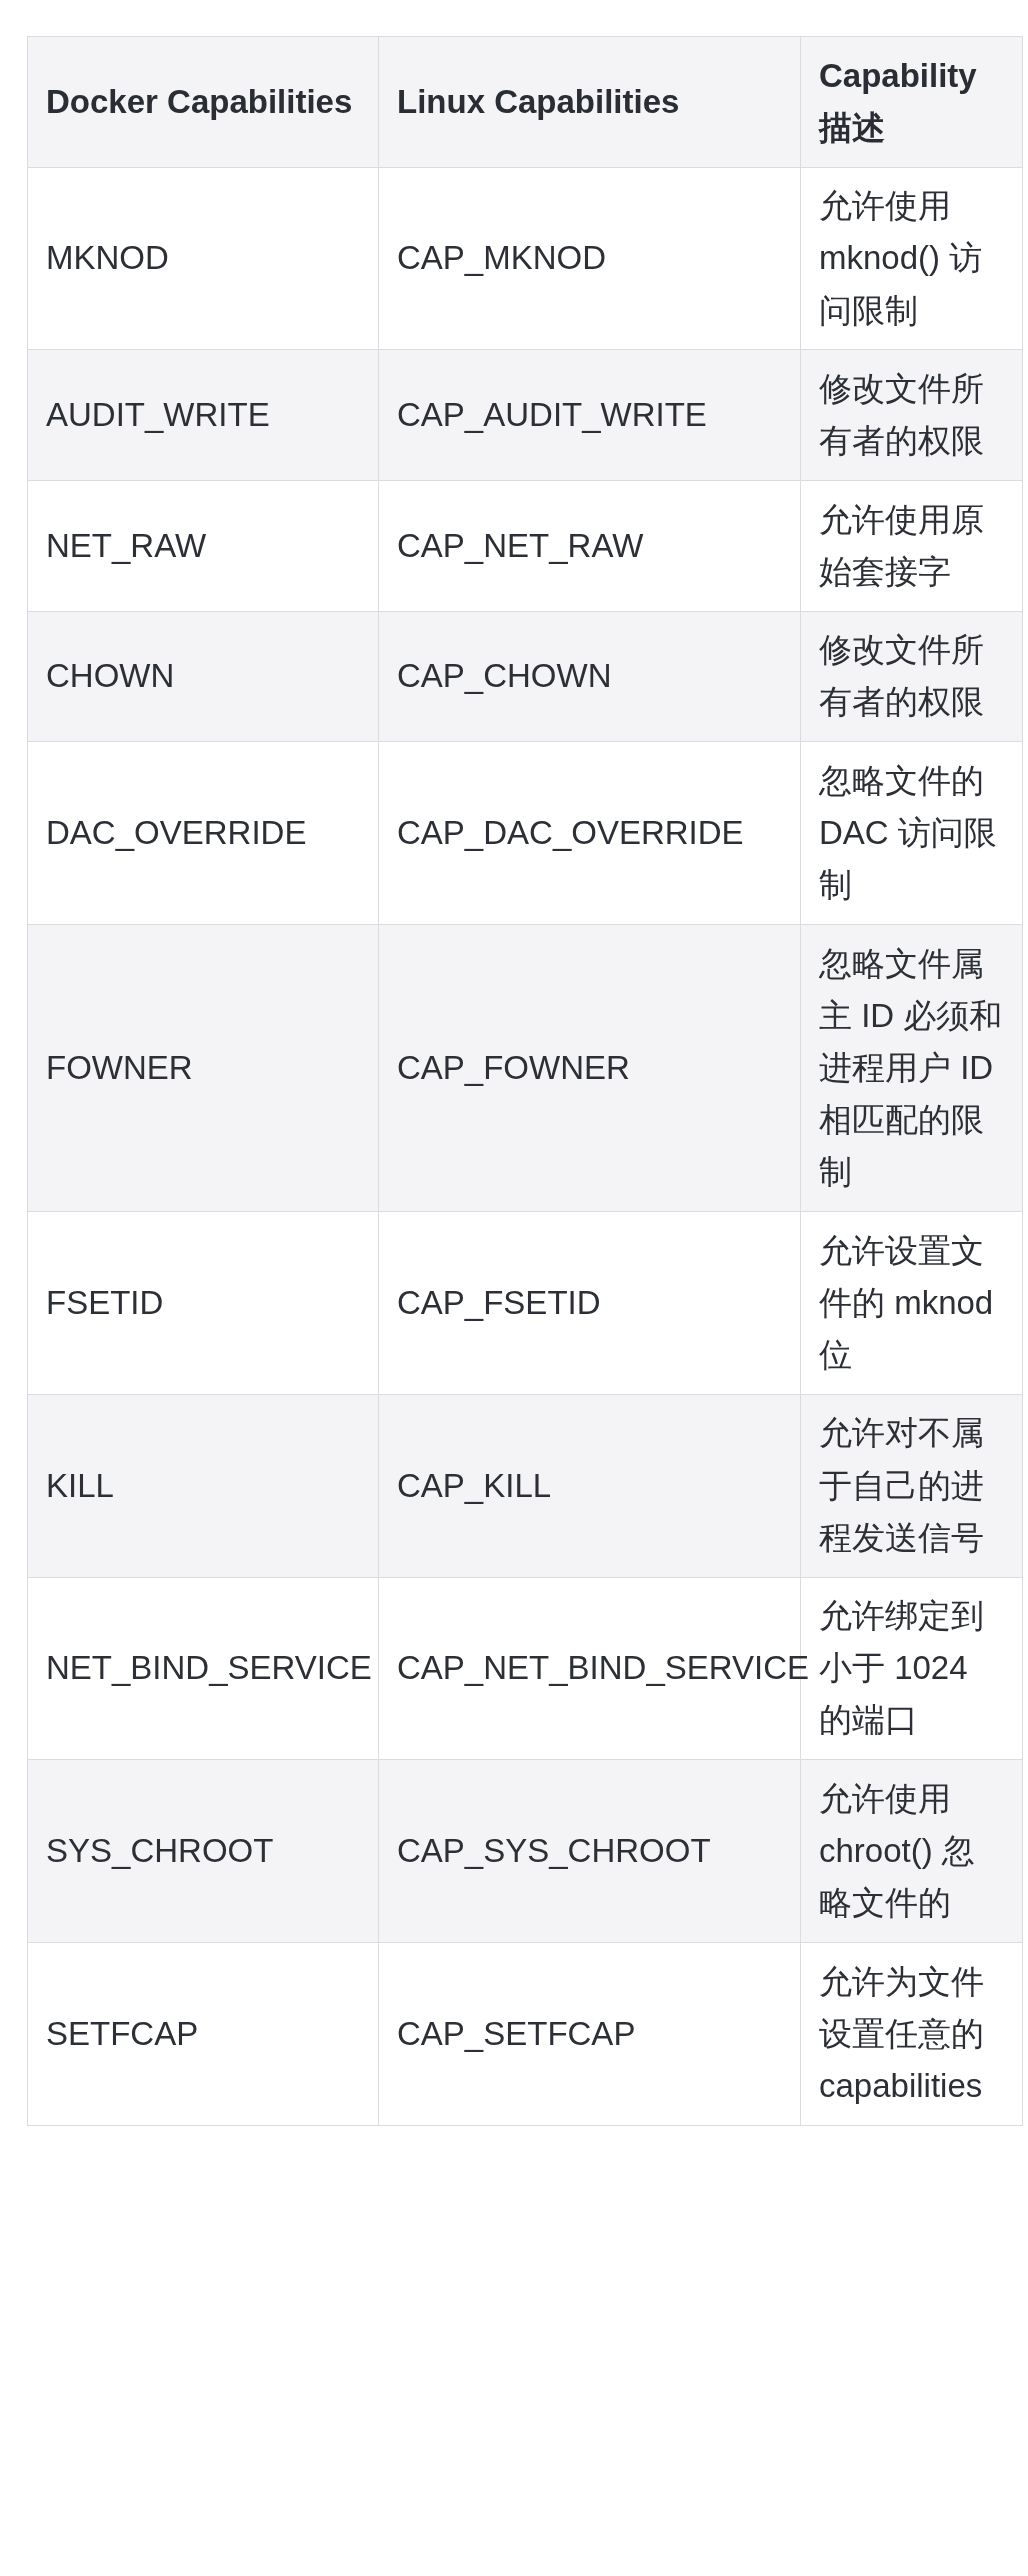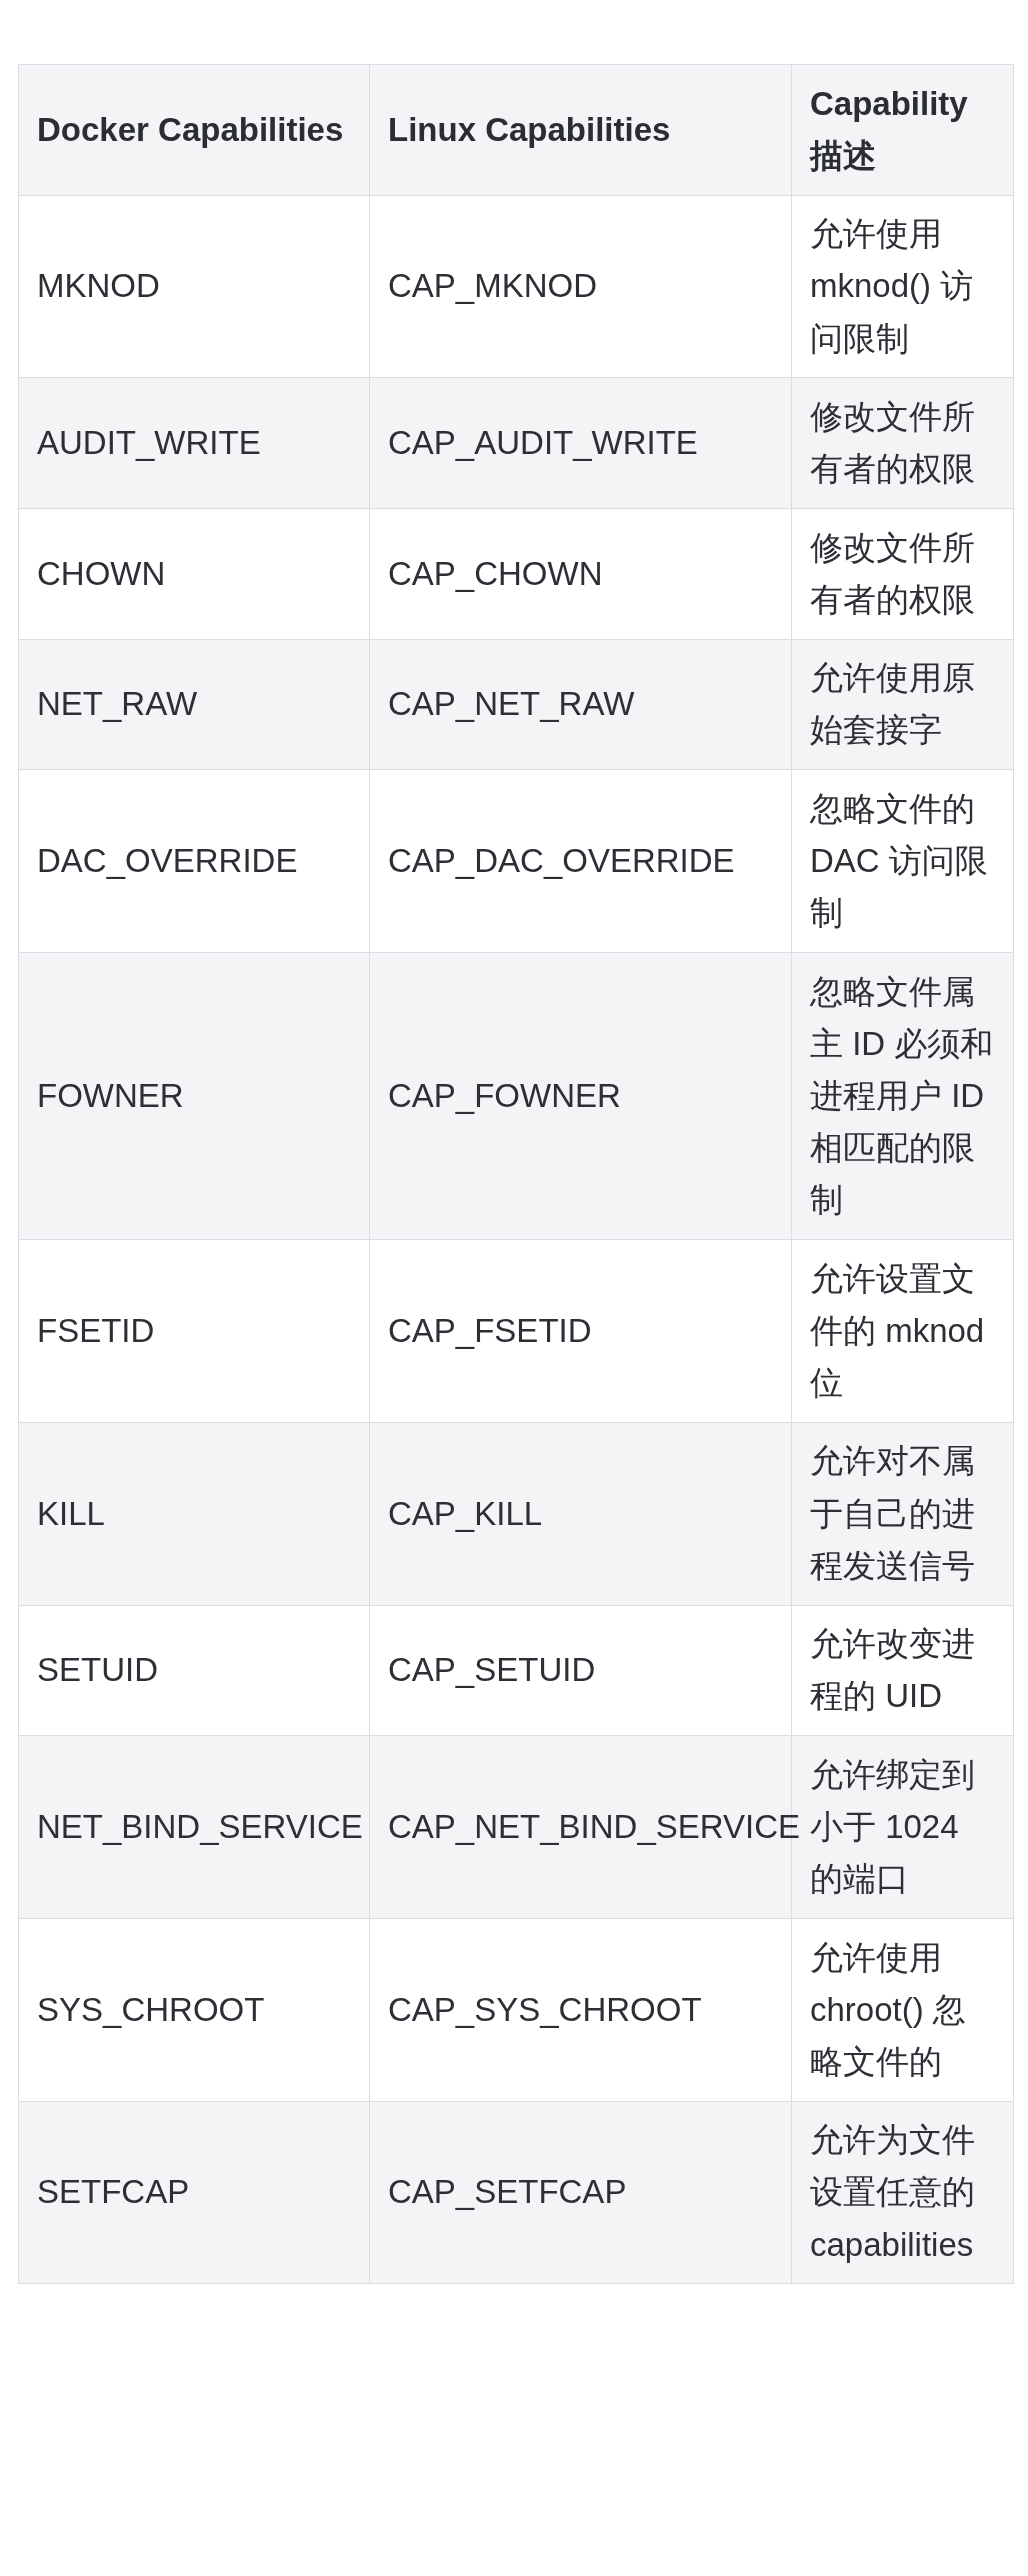--- a/index.html
+++ b/index.html
@@ -8,22 +8,21 @@
     background: #ffffff;
   }
   body {
     width: 1029px;
     height: 2576px;
     font-family: "Liberation Sans", "DejaVu Sans", sans-serif;
     color: #2c3036;
     overflow: hidden;
   }
   .page {
-    padding: 36px 0 0 18px;
-    margin-top: 28px;
+    padding: 36px 0 0 27px;
   }
   table.cap-table {
     border-collapse: collapse;
     table-layout: fixed;
     width: 994px;
     font-size: 33px;
     line-height: 1.58;
   }
   col.c1 { width: 351px; }
   col.c2 { width: 422px; }
@@ -72,28 +71,28 @@
     <td>MKNOD</td>
     <td>CAP_MKNOD</td>
     <td>允许使用 mknod() 访问限制</td>
   </tr>
         <tr>
     <td>AUDIT_WRITE</td>
     <td>CAP_AUDIT_WRITE</td>
     <td>修改文件所有者的权限</td>
   </tr>
         <tr>
+    <td>NET_RAW</td>
+    <td>CAP_NET_RAW</td>
+    <td>允许使用原始套接字</td>
+  </tr>
+        <tr>
     <td>CHOWN</td>
     <td>CAP_CHOWN</td>
     <td>修改文件所有者的权限</td>
-  </tr>
-        <tr>
-    <td>NET_RAW</td>
-    <td>CAP_NET_RAW</td>
-    <td>允许使用原始套接字</td>
   </tr>
         <tr>
     <td>DAC_OVERRIDE</td>
     <td>CAP_DAC_OVERRIDE</td>
     <td>忽略文件的 DAC 访问限制</td>
   </tr>
         <tr>
     <td>FOWNER</td>
     <td>CAP_FOWNER</td>
     <td>忽略文件属主 ID 必须和进程用户 ID 相匹配的限制</td>
@@ -102,25 +101,20 @@
     <td>FSETID</td>
     <td>CAP_FSETID</td>
     <td>允许设置文件的 mknod 位</td>
   </tr>
         <tr>
     <td>KILL</td>
     <td>CAP_KILL</td>
     <td>允许对不属于自己的进程发送信号</td>
   </tr>
         <tr>
-    <td>SETUID</td>
-    <td>CAP_SETUID</td>
-    <td>允许改变进程的 UID</td>
-  </tr>
-        <tr>
     <td>NET_BIND_SERVICE</td>
     <td>CAP_NET_BIND_SERVICE</td>
     <td>允许绑定到小于 1024 的端口</td>
   </tr>
         <tr>
     <td>SYS_CHROOT</td>
     <td>CAP_SYS_CHROOT</td>
     <td>允许使用 chroot() 忽略文件的</td>
   </tr>
         <tr>

